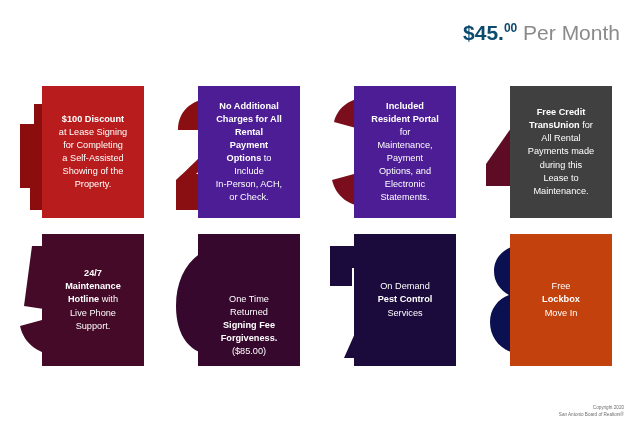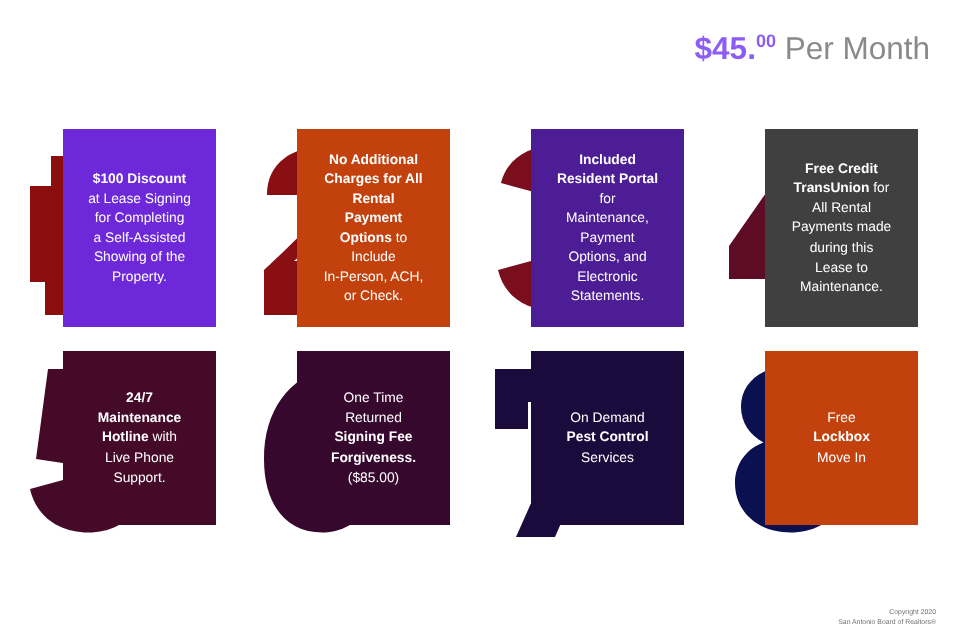--- a/index.html
+++ b/index.html
@@ -39,21 +39,21 @@
   }
   .header-sub {
     margin-top: 3px;
     font-size: 21px;
     color: #8a8a8a;
     line-height: 1.1;
     white-space: nowrap;
   }
   .header-price {
     font-weight: bold;
-    color: #8b5cf6;
+    color: #0c4a6e;
     font-size: 21px;
     margin-top: 27px;
   }
   .header-price sup {
     font-size: 12px;
     font-weight: bold;
     vertical-align: super;
     line-height: 0;
   }
 
@@ -98,21 +98,21 @@
     top: 6px;
     width: 96px;
     height: 118px;
     z-index: 1;
     pointer-events: none;
   }
   .numeral svg { display: block; width: 100%; height: 100%; overflow: visible; }
 
   
   .row-top .card-body  { height: 132px; }
-  .row-bot .card-body  { height: 116px; }
+  .row-bot .card-body  { height: 132px; }
 
   
   .footer {
     position: absolute;
     right: 16px;
     bottom: 8px;
     text-align: right;
     color: #6f6f6f;
     font-size: 4.6px;
     line-height: 1.5;
@@ -133,41 +133,41 @@
 
   <div class="cards">
 
     <div class="card row-top" style="left:14px; top:0;">
       <div class="numeral">
         <svg viewBox="0 0 96 118" preserveAspectRatio="none" aria-hidden="true">
           <path d="M6 32 L20 32 L20 12 L58 12 L58 118 L16 118 L16 96 L6 96 Z" fill="#8C0D0D"></path>
           <path d="M20 32 L20 12 L44 12 L44 32 Z" fill="#8C0D0D"></path>
         </svg>
       </div>
-      <div class="card-body" style="background:#6d28d9;text-align:center;">
+      <div class="card-body" style="background:#b91c1c;text-align:center;">
         <div class="card-text">
           <b>$100 Discount</b><br>
           <span>at Lease Signing</span><br>
           <span>for Completing</span><br>
           <span>a Self-Assisted</span><br>
           <span>Showing of the</span><br>
           <span>Property.</span>
         </div>
       </div>
     </div>
 
     <div class="card row-top" style="left:170px; top:0;">
       <div class="numeral">
         <svg viewBox="0 0 96 118" preserveAspectRatio="none" aria-hidden="true">
           <path d="M8 38 C8 16 26 6 44 6 C60 6 70 16 70 30 C70 44 58 54 44 66
                    L26 82 L70 82 L70 118 L6 118 L6 88 C6 88 32 64 40 54
                    C48 44 50 38 50 32 C50 26 46 22 40 22 C33 22 30 28 30 38 Z" fill="#8A0F13"></path>
         </svg>
       </div>
-      <div class="card-body" style="background:#c2410c;">
+      <div class="card-body" style="background:#4c1d95;">
         <div class="card-text">
           <b>No Additional</b><br>
           <b>Charges for All</b><br>
           <b>Rental</b><br>
           <b>Payment</b><br>
           <b>Options</b><span> to</span><br>
           <span>Include</span><br>
           <span>In-Person, ACH,</span><br>
           <span>or Check.</span>
         </div>
@@ -240,21 +240,21 @@
 
     <div class="card row-bot" style="left:170px; top:148px;">
       <div class="numeral">
         <svg viewBox="0 0 96 118" preserveAspectRatio="none" aria-hidden="true">
           <path d="M70 8 L48 14 C36 18 30 28 28 44 C34 38 42 35 51 35
                    C70 35 83 50 83 72 C83 96 67 115 45 115 C21 115 6 97 6 66
                    C6 34 22 12 50 4 Z M45 55 C35 55 28 63 28 74
                    C28 86 35 95 45 95 C55 95 62 86 62 74 C62 63 55 55 45 55 Z" fill="#37082E"></path>
         </svg>
       </div>
-      <div class="card-body" style="background:#37082E;">
+      <div class="card-body" style="background:#37082E;align-items:flex-end;">
         <div class="card-text">
           <span>One Time</span><br>
           <span>Returned</span><br>
           <b>Signing Fee</b><br>
           <b>Forgiveness.</b><br>
           <span>($85.00)</span>
         </div>
       </div>
     </div>
 

